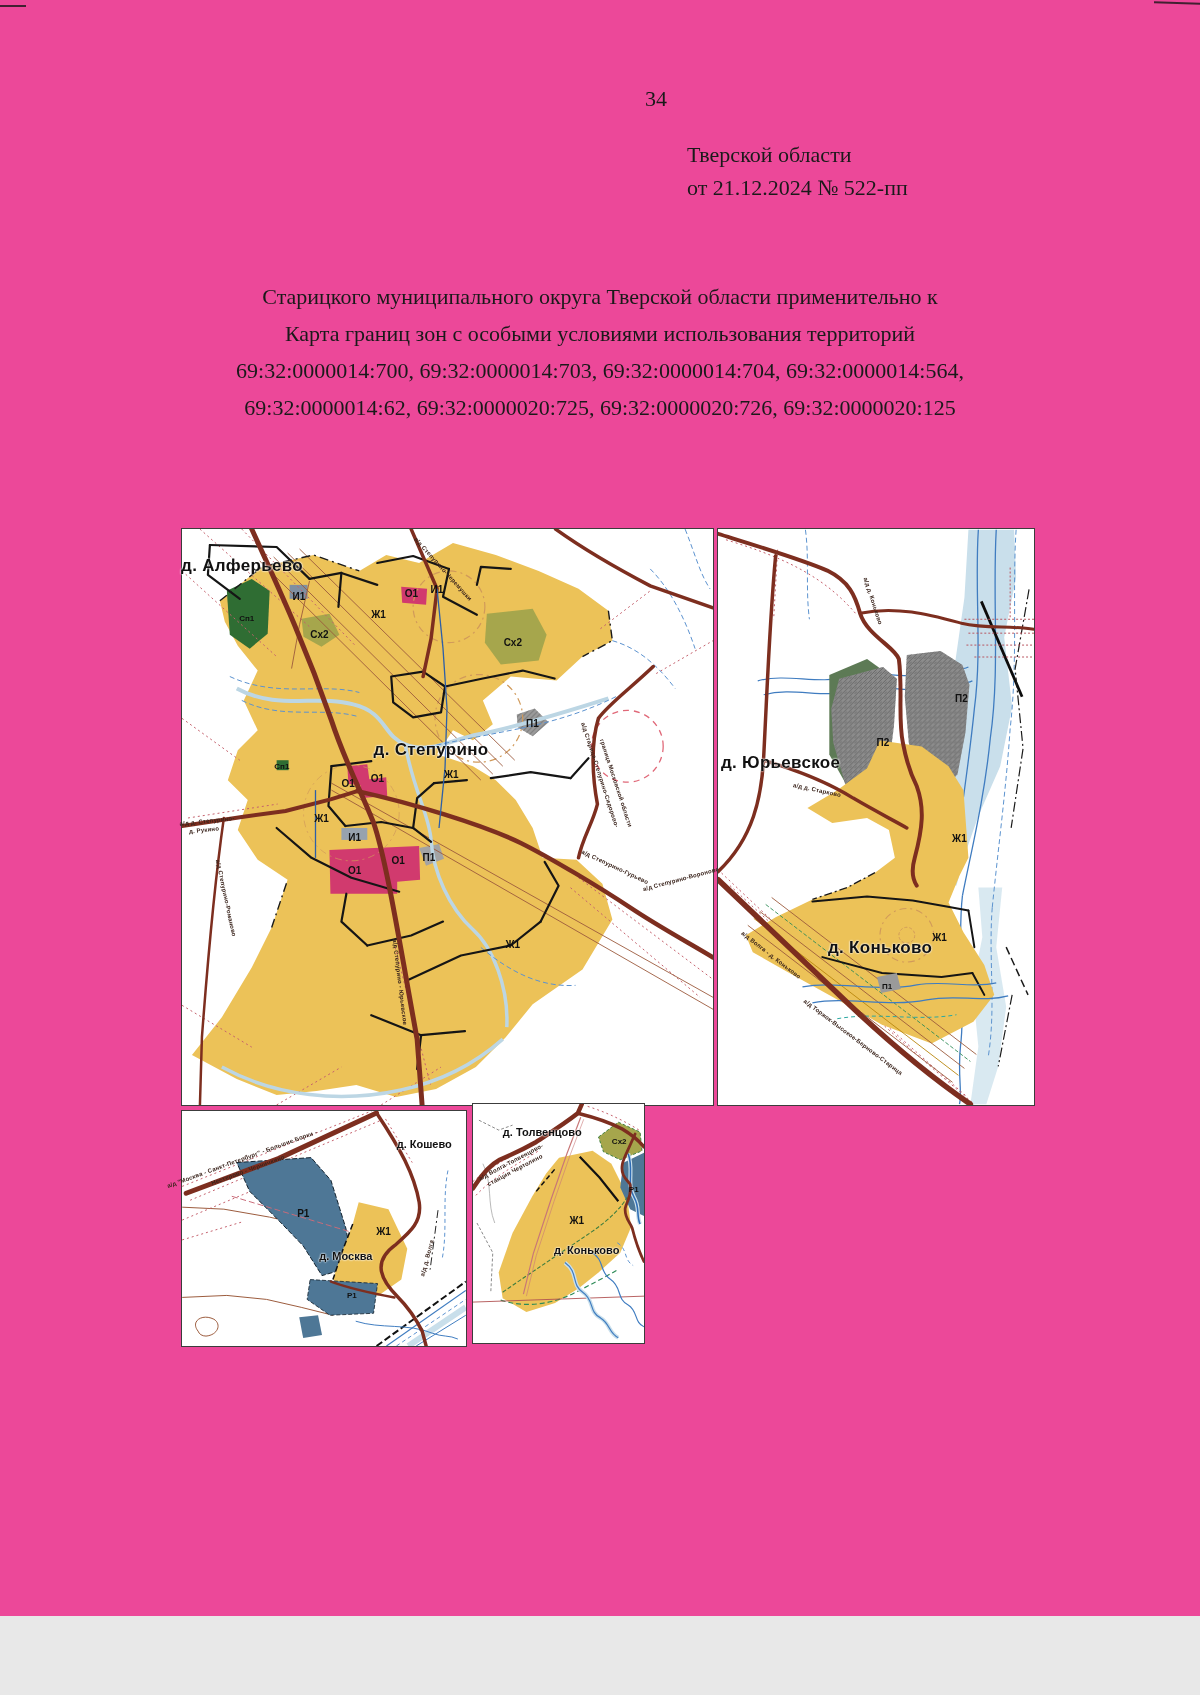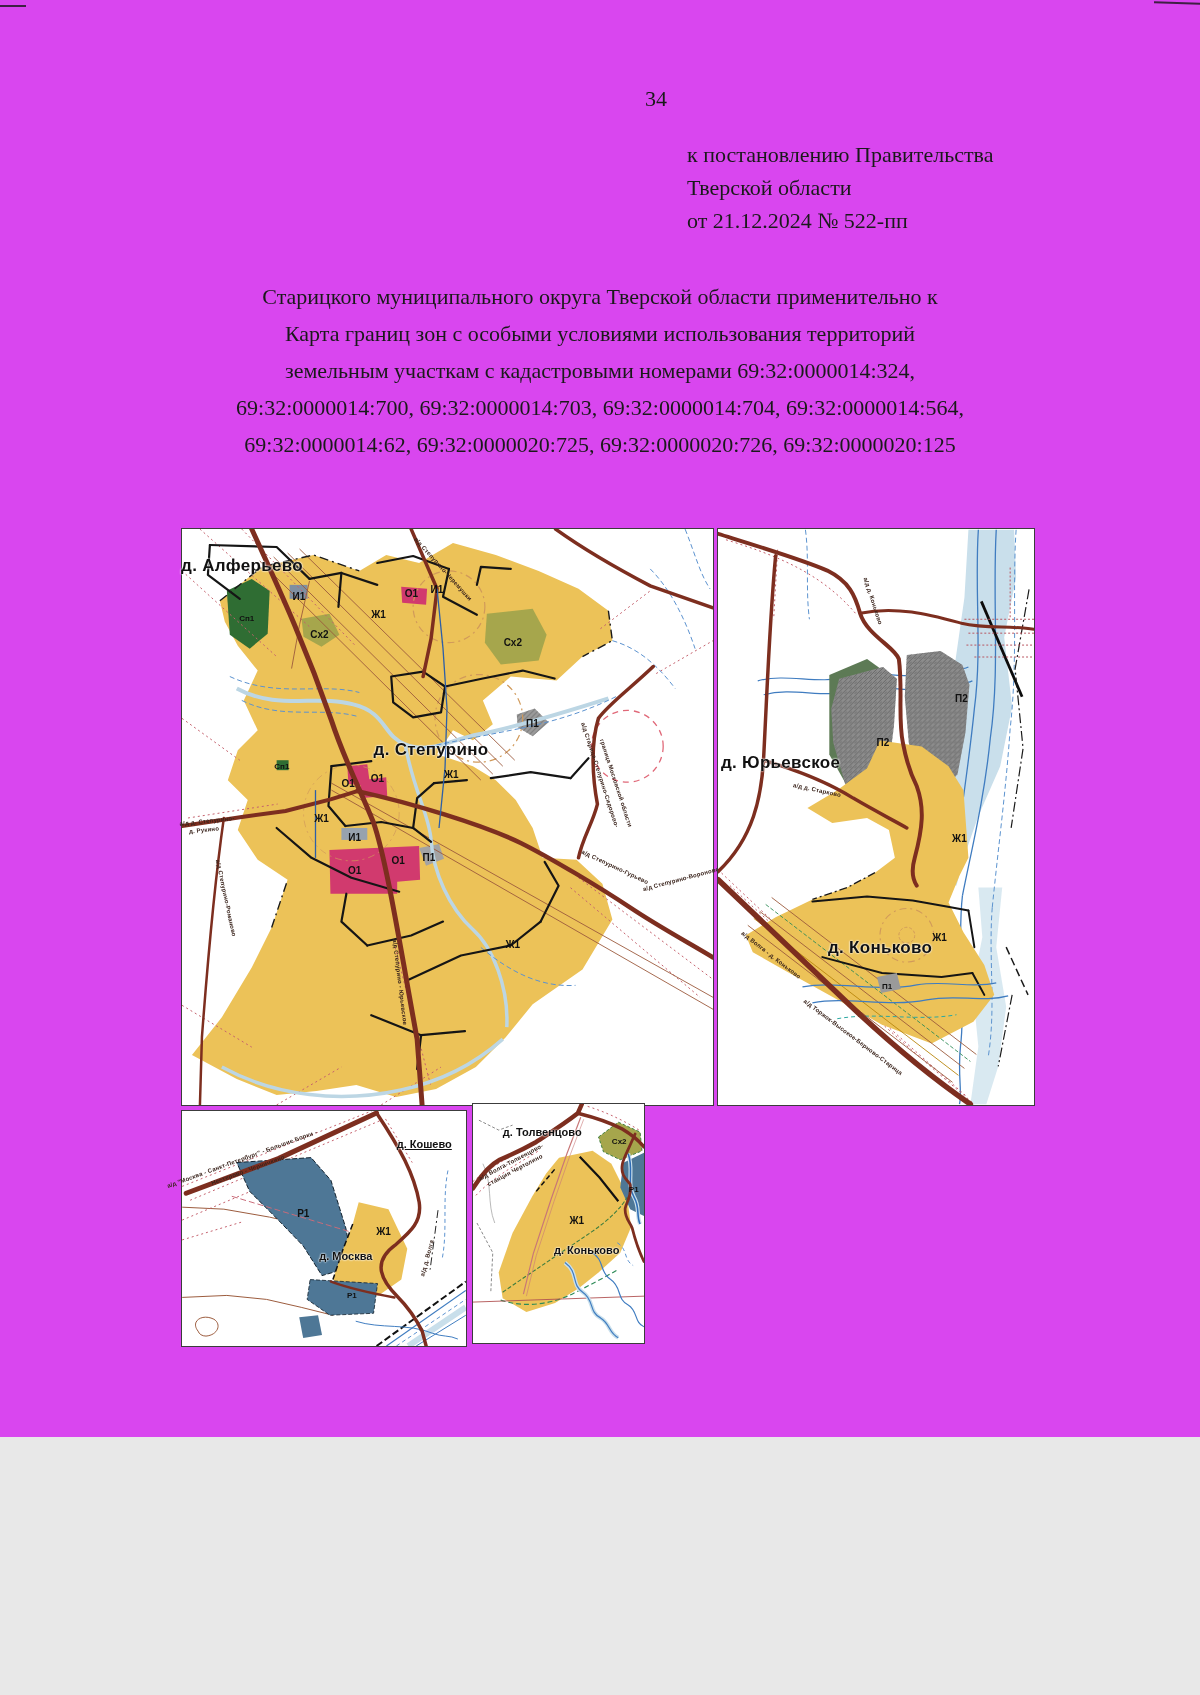--- a/index.html
+++ b/index.html
@@ -1,16 +1,16 @@
 <!DOCTYPE html>
 <html><head>
 <meta charset="utf-8">
 <style>
   html,body{margin:0;padding:0;background:#e8e8e8;}
-  #page{position:relative;width:1200px;height:1437px;background:#d946ef;overflow:hidden;
+  #page{position:relative;width:1200px;height:1616px;background:#ec4899;overflow:hidden;
         font-family:"Liberation Serif",serif;color:#1a1a1a;}
   .doc-text{position:absolute;}
   #page-num{left:645px;top:86px;font-size:22px;}
   #appendix{left:687px;top:138px;font-size:22px;line-height:33px;}
   #title{left:150px;top:278px;width:900px;text-align:center;font-size:22px;line-height:37px;}
   .map-panel{position:absolute;background:#ffffff;border:1px solid #3c3c3c;box-sizing:border-box;}
   #panel-stepurino{left:181px;top:528px;width:533px;height:578px;}
   #panel-konkovo{left:717px;top:528px;width:318px;height:578px;}
   #panel-volga{left:181px;top:1110px;width:286px;height:237px;}
   #panel-bylcino{left:472px;top:1103px;width:173px;height:241px;}
@@ -26,29 +26,27 @@
   .artifact{position:absolute;background:#161616;}
 </style>
 </head>
 <body>
 
 <div id="page">
 
   <div class="doc-text" id="page-num">34</div>
 
   <div class="doc-text" id="appendix">
-    <div>к постановлению Правительства</div>
     <div>Тверской области</div>
     <div>от 21.12.2024 № 522-пп</div>
   </div>
 
   <div class="doc-text" id="title">
     <div>Старицкого муниципального округа Тверской области применительно к</div>
     <div>Карта границ зон с особыми условиями использования территорий</div>
-    <div>земельным участкам с кадастровыми номерами 69:32:0000014:324,</div>
     <div>69:32:0000014:700, 69:32:0000014:703, 69:32:0000014:704, 69:32:0000014:564,</div>
     <div>69:32:0000014:62, 69:32:0000020:725, 69:32:0000020:726, 69:32:0000020:125</div>
   </div>
 
   <div class="map-panel" id="panel-stepurino">
     <svg viewBox="0 0 533 578">
       <defs>
         <pattern id="h1" width="5" height="5" patternUnits="userSpaceOnUse">
           <path d="M0,5 L5,0" stroke="#6f6f6f" stroke-width="1"></path>
         </pattern>
@@ -332,21 +330,21 @@
       <path d="M258,100 L250,160" stroke="#222" stroke-width="1" stroke-dasharray="8 3 2 3" fill="none"></path>
       <path d="M268,60 C262,90 268,120 262,150" stroke="#5b92cf" stroke-width="1" stroke-dasharray="4 3" fill="none"></path>
 
       <g stroke="#7d2e1f" fill="none" stroke-linecap="round">
         <path d="M4,83 L97,48 L196,2" stroke-width="5"></path>
         <path d="M196,2 C220,38 234,64 239,92 C242,112 230,122 215,135 C204,143 199,152 201,162 C203,172 210,180 217,187 C228,198 236,210 242,222 L246,237" stroke-width="3.5"></path>
         <path d="M150,172 C172,180 192,184 214,188" stroke-width="2.5"></path>
       </g>
     </svg>
     <div class="labels">
-        <span class="map-label place-sm" style="left: 85.3%; top: 13.9%; transform: translate(-50%, -50%); text-decoration: underline;">д. Кошево</span>
+        <span class="map-label place-sm" style="left: 85.3%; top: 13.9%; transform: translate(-50%, -50%);">д. Кошево</span>
         <span class="map-label zone" style="left: 42.7%; top: 43.5%; transform: translate(-50%, -50%);">Р1</span>
         <span class="map-label zone" style="left: 71%; top: 51.1%; transform: translate(-50%, -50%);">Ж1</span>
         <span class="map-label place-sm" style="left: 57.7%; top: 61.6%; transform: translate(-50%, -50%);">д. Москва</span>
         <span class="map-label zone-sm" style="left: 59.8%; top: 78.1%; transform: translate(-50%, -50%);">Р1</span>
         <span class="map-label road" style="left: 21%; top: 20.3%; transform: translate(-50%, -50%) rotate(-20deg);">а/д "Москва - Санкт-Петербург" - Большие Борки -</span>
         <span class="map-label road" style="left: 23.1%; top: 24.9%; transform: translate(-50%, -50%) rotate(-20deg);">Нестерово - Черничкино</span>
         <span class="map-label road" style="left: 86.4%; top: 62.7%; transform: translate(-50%, -50%) rotate(-75deg);">а/д д. Волга</span>
       </div>
   </div>
 

